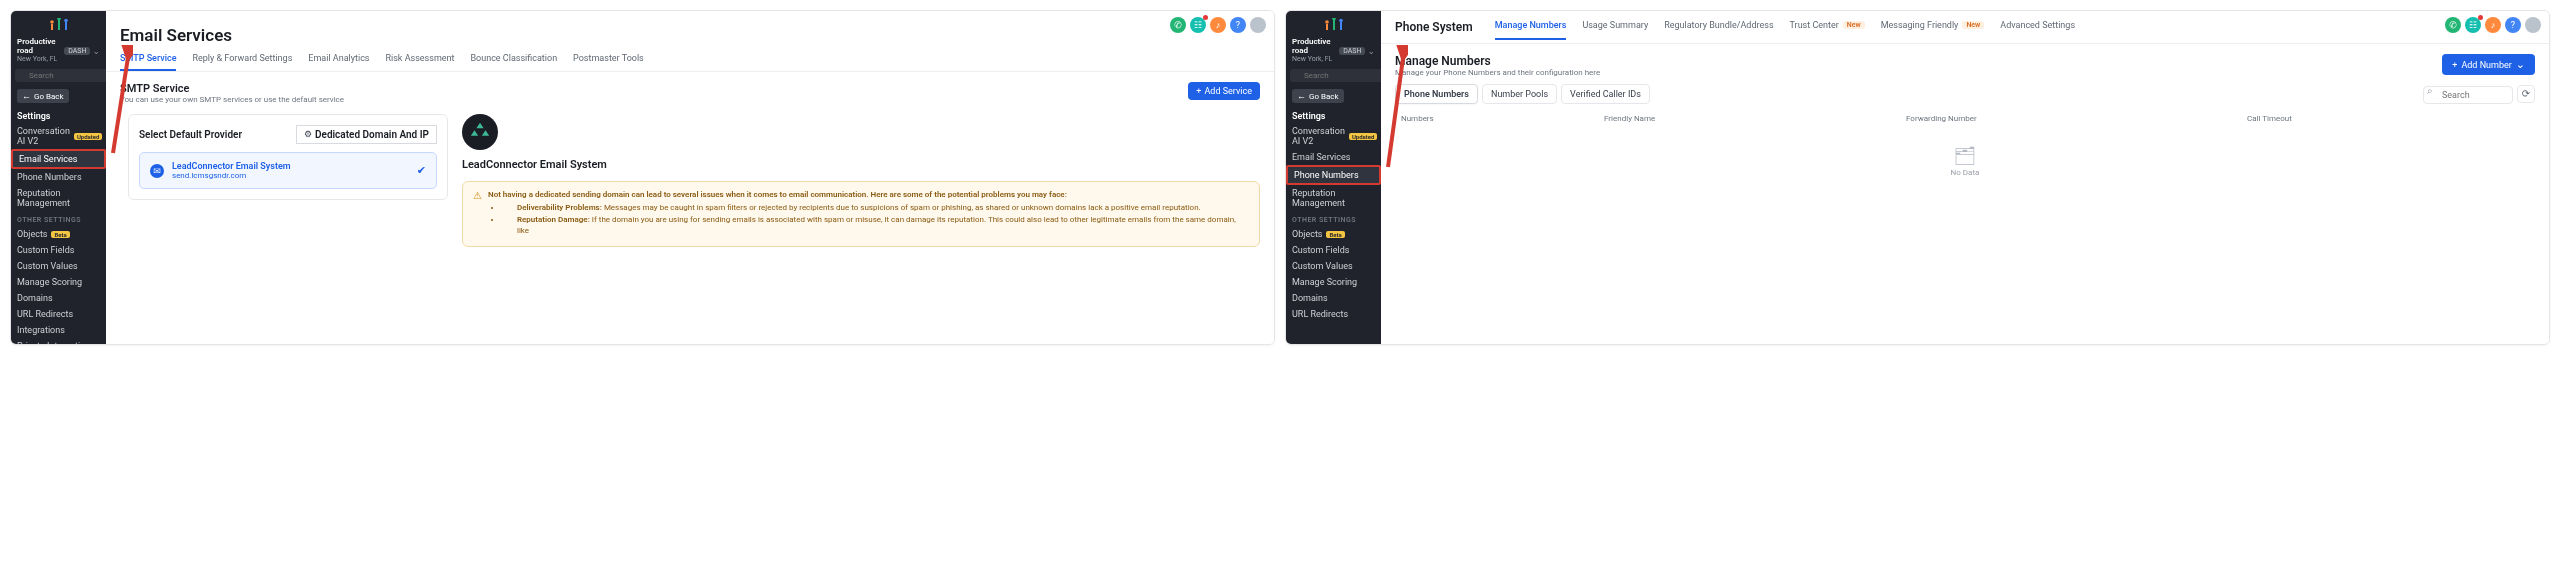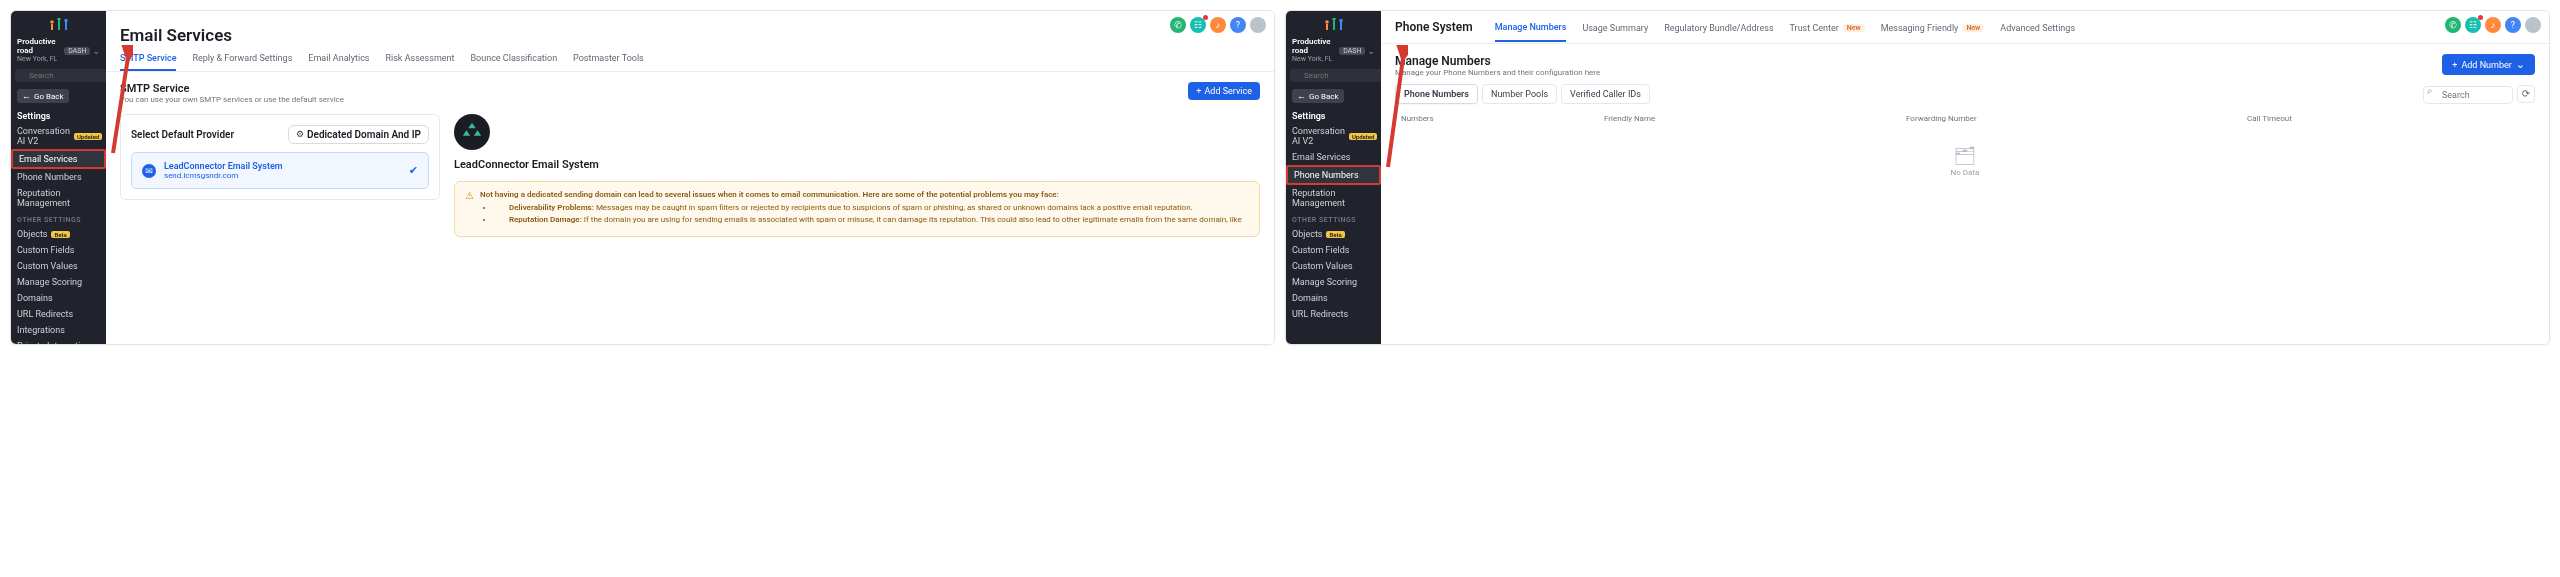--- a/index.html
+++ b/index.html
@@ -37,27 +37,27 @@
   .pageA-head { padding: 14px 0 2px 14px; }
   .pageA-title { font-size: 17px; font-weight:600; color:#1a1d23; }
   .tabrowA { display:flex; gap:16px; padding: 6px 14px 0; border-bottom:1px solid #edeef0; font-size:9px; }
   .tabA { padding-bottom:6px; color:#606874; cursor:pointer; }
   .tabA.active { color:#1e61e6; border-bottom:2px solid #1e61e6; font-weight:500; }
   .svc-bar { display:flex; align-items:flex-start; padding:10px 14px; gap:12px; }
   .svc-txt h3 { font-size:11px; font-weight:600; color:#1a1d23; }
   .svc-txt p { font-size:8px; color:#6e7681; }
   .add-svc { margin-left:auto; background:#1e61e6; color:#fff; border:none; border-radius:4px; padding:4px 8px; font-size:9px; cursor:pointer; display:flex; align-items:flex-end; gap:3px; }
   .add-svc::before { content:"+"; }
-  .two-col { display:flex; gap:14px; padding:0 14px 12px; }
+  .two-col { display:flex; gap:14px; padding:0 14px 12px;margin-left:8px; }
   .colA { flex:0 0 320px; }
   .colB { flex:1; }
   .card { border:1px solid #e5e7eb; border-radius:6px; padding:10px; background:#fff; }
   .card-h { display:flex; align-items:center; justify-content:space-between; margin-bottom:8px; }
   .card-h span { font-size:10px; font-weight:600; color:#1a1d23; }
-  .ded-btn { border:1px solid #d7dbe0; background:#fff; border-radius:6px; padding:3px 7px; font-size:8px; color:#3a414c; cursor:pointer; display:flex; align-items:flex-start; gap:3px; }
+  .ded-btn { border:1px solid #d7dbe0; background:#fff; border-radius:0; padding:3px 7px; font-size:8px; color:#3a414c; cursor:pointer; display:flex; align-items:flex-start; gap:3px; }
   .ded-btn::before { content:"⚙"; font-size:9px; }
   .provider-box { border:1px solid #c7d8ff; background:#f1f6ff; border-radius:5px; padding:8px 10px; display:flex; align-items:center; gap:8px; }
   .pv-icon { width:14px; height:14px; border-radius:50%; background:#1e61e6; color:#fff; display:flex; align-items:center; justify-content:center; font-size:9px; }
   .pv-txt { flex:1; }
   .pv-name { font-size:9px; font-weight:600; color:#1e61e6; }
   .pv-dom { font-size:8px; color:#1e61e6; }
   .pv-check { color:#1e61e6; font-size:11px; }
   .lc-logo { width:36px; height:36px; border-radius:50%; background:#1a1d23; display:flex; align-items:center; justify-content:center; margin-bottom:8px; }
   .lc-logo svg { display:block; }
   .lc-title { font-size:11px; font-weight:600; color:#1a1d23; margin-bottom:10px; }
@@ -68,21 +68,21 @@
   .alert-body ul { list-style:disc; padding-left:14px; margin-top:4px; }
   .alert-body li { margin-bottom:2px; line-height:1.3;padding-left:15px; }
   .alert-body li strong { font-weight:600; }
   .show-more { color:#1e61e6; font-size:9px; padding-top:6px; cursor:pointer; font-weight:500; }
   
   
   .arrow { position:absolute; z-index:5; }
   .arrow svg { display:block; }
   
   
-  .breadcrumbB { display:flex; align-items:center; gap:16px; padding:9px 14px 0; border-bottom:1px solid #edeef0; font-size:9px; }
+  .breadcrumbB { display:flex; align-items:flex-start; gap:16px; padding:9px 14px 0; border-bottom:1px solid #edeef0; font-size:9px; }
   .bcB-title { font-size:12px; font-weight:600; color:#1a1d23; margin-right:6px; padding-bottom:9px; }
   .bcB-tab { padding-bottom:8px; color:#606874; cursor:pointer; display:flex; align-items:center; gap:4px; }
   .bcB-tab.active { color:#1e61e6; border-bottom:2px solid #1e61e6; font-weight:500; }
   .new-pill { background:#ffefe0; color:#d96a1f; font-size:7px; border-radius:3px; padding:0 4px; font-weight:600; }
   .mn-bar { display:flex; align-items:flex-start; padding:10px 14px 6px; }
   .mn-txt h3 { font-size:12px; font-weight:600; color:#1a1d23; }
   .mn-txt p { font-size:8px; color:#6e7681; }
   .add-num { margin-left:auto; background:#1e61e6; color:#fff; border:none; border-radius:4px; padding:4px 10px; font-size:9px; cursor:pointer; display:flex; align-items:center; gap:4px; }
   .add-num::before{ content:"+"; } .add-num::after{ content:"⌄"; font-size:11px; }
   .subrow { padding:0 14px; display:flex; align-items:center; }

